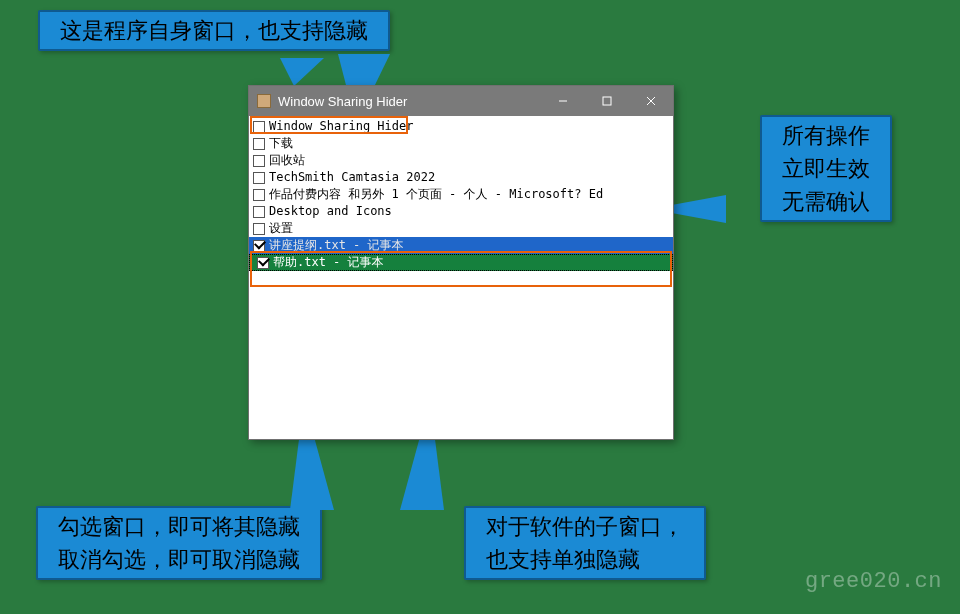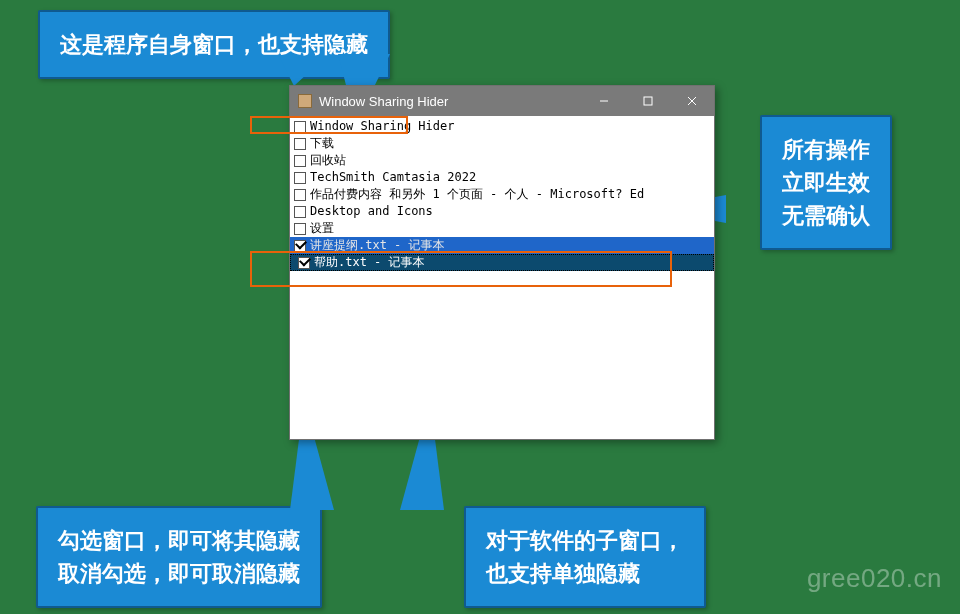--- a/index.html
+++ b/index.html
@@ -9,23 +9,23 @@
     height: 614px;
     background: #2a7a3f;
     font-family: "Microsoft YaHei", Arial, sans-serif;
     position: relative;
     overflow: hidden;
   }
   .callout {
     position: absolute;
     background: #1b8ad4;
     border: 2px solid #0f5a90;
-    color: #ffffff;
-    font-weight: bold;
-    padding: 16px 20px;
+    color: #000000;
+    font-weight: normal;
+    padding: 2px 20px;
     font-size: 22px;
     line-height: 1.5;
     border-radius: 2px;
     box-shadow: 2px 2px 4px rgba(0,0,0,0.25);
   }
   .callout-top { left: 38px; top: 10px; }
   .callout-right { left: 760px; top: 115px; }
   .callout-bl { left: 36px; top: 506px; }
   .callout-br { left: 464px; top: 506px; }
 
@@ -65,21 +65,20 @@
   }
 
   .app-window {
     position: absolute;
     left: 248px; top: 85px;
     width: 426px; height: 355px;
     background: #fff;
     border: 1px solid #707070;
     box-shadow: 3px 3px 8px rgba(0,0,0,0.35);
     z-index: 2;
-    margin-left: 41px;
   }
   .titlebar {
     height: 30px;
     background: #7a7a7a;
     color: #fff;
     display: flex;
     align-items: center;
     font-size: 13px;
   }
   .titlebar .app-icon {
@@ -110,21 +109,21 @@
     line-height: 17px;
     padding: 0 4px;
     white-space: nowrap;
     overflow: hidden;
   }
   .row.selected {
     background: #1f66c9;
     color: #e5e5e5;
   }
   .row.dotted-after {
-    background: #0c4a6e;
+    background: #15803d;
     color: #fff;
     outline: 1px dotted #000;
     outline-offset: -1px;
     padding-left: 8px;
   }
   .chk {
     width: 12px; height: 12px;
     border: 1px solid #555;
     margin-right: 4px;
     flex: 0 0 auto;
@@ -147,22 +146,22 @@
     pointer-events: none;
     z-index: 5;
   }
   .hl-top   { left: 250px; top: 116px; width: 158px; height: 18px; }
   .hl-mid   { left: 250px; top: 251px; width: 422px; height: 36px; }
 
   .watermark {
     position: absolute;
     right: 18px; bottom: 20px;
     color: rgba(255,255,255,0.35);
-    font-size: 26px;
-    font-family: Liberation Sans, sans-serif;
+    font-size: 22px;
+    font-family: Liberation Mono, monospace;
     letter-spacing: 0.5px;
   }
 </style>
 </head>
 <body>
 
 <div class="callout callout-top">这是程序自身窗口，也支持隐藏</div>
 <div class="callout callout-right">所有操作<br>立即生效<br>无需确认</div>
 <div class="callout callout-bl">勾选窗口，即可将其隐藏<br>取消勾选，即可取消隐藏</div>
 <div class="callout callout-br">对于软件的子窗口，<br>也支持单独隐藏</div>

